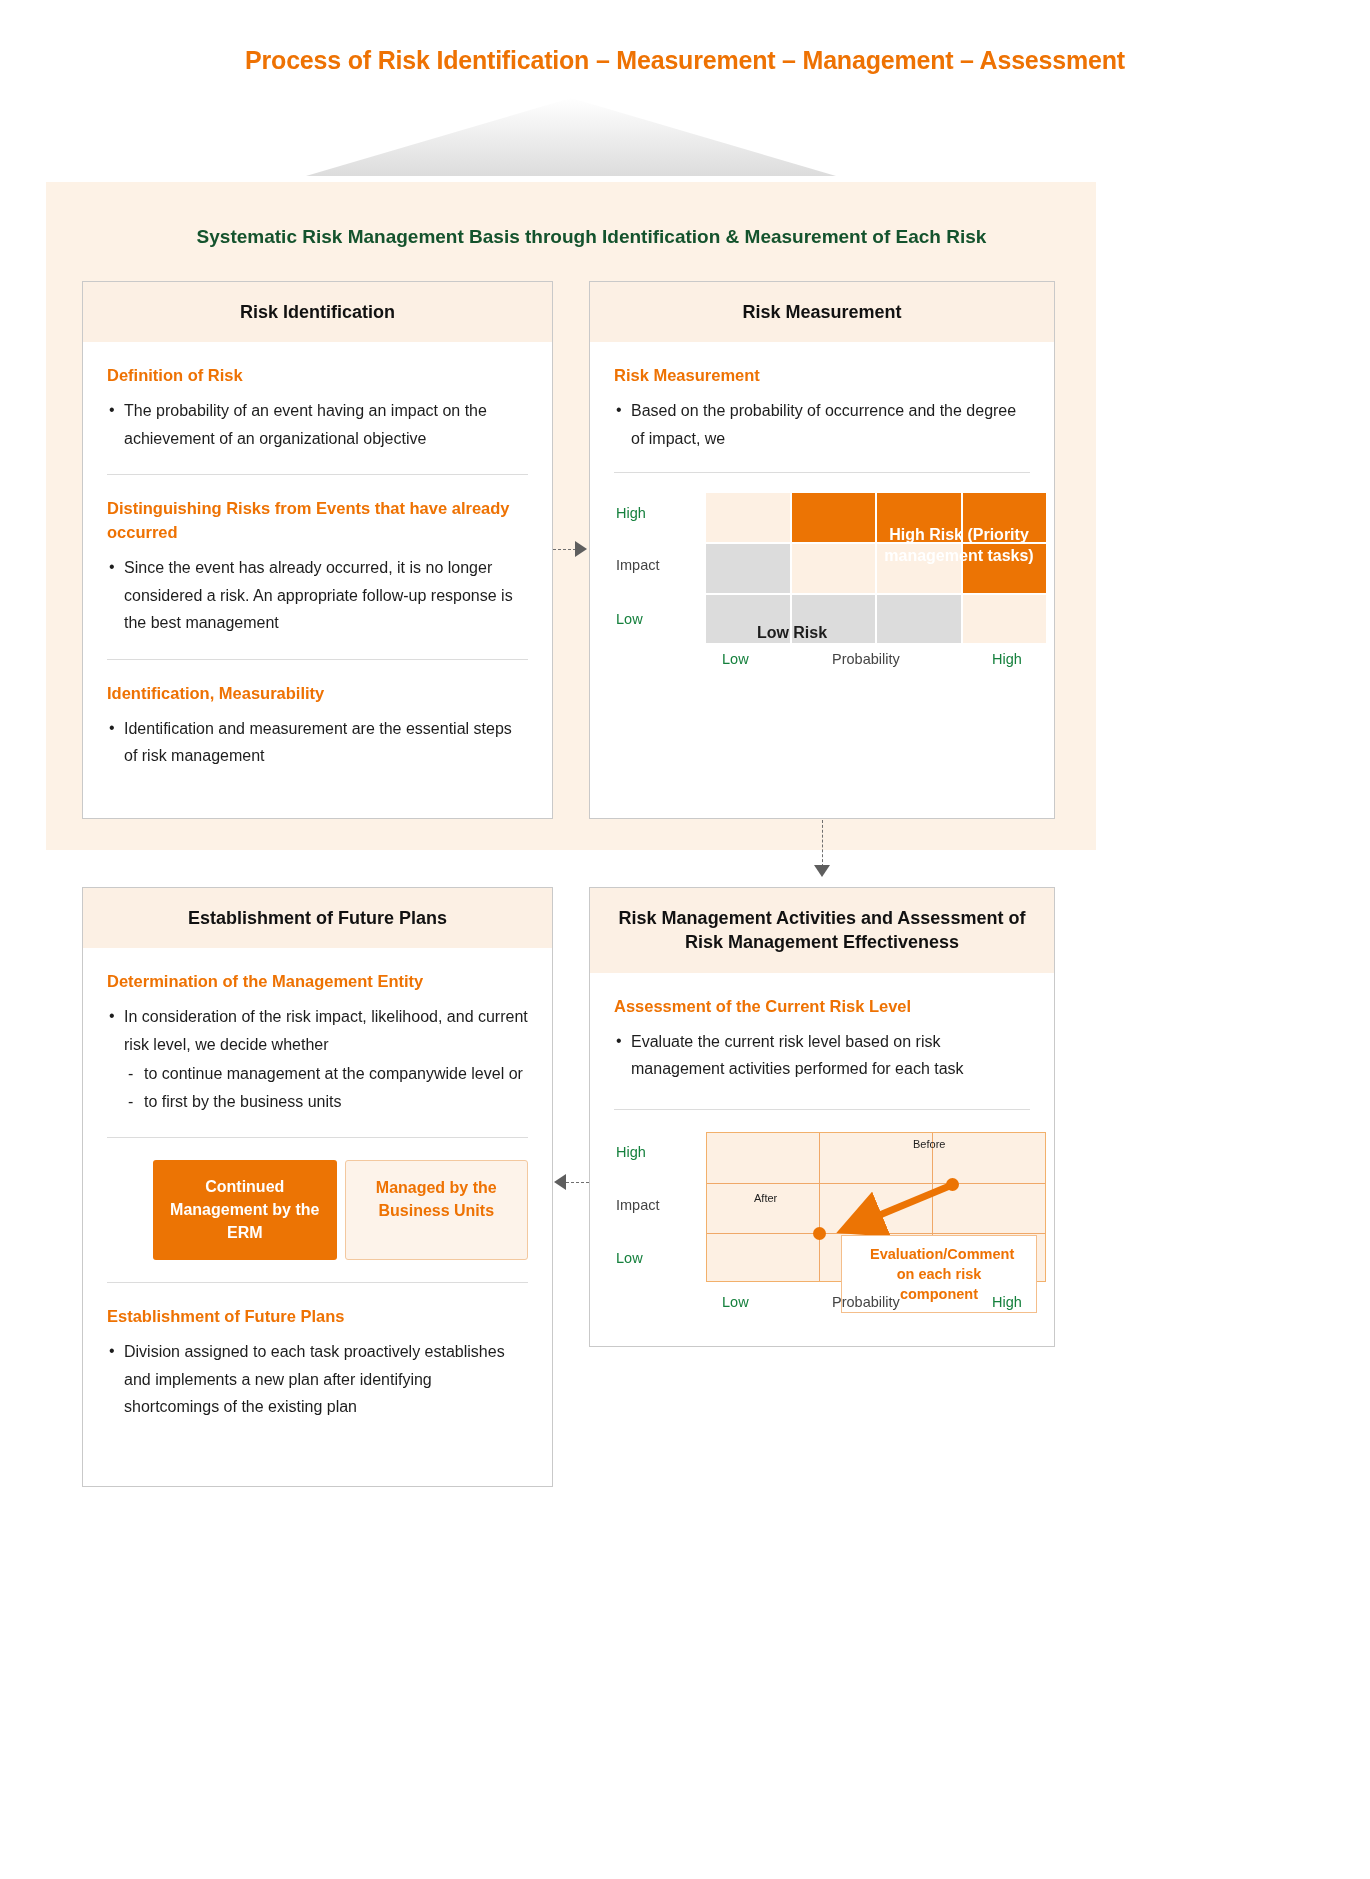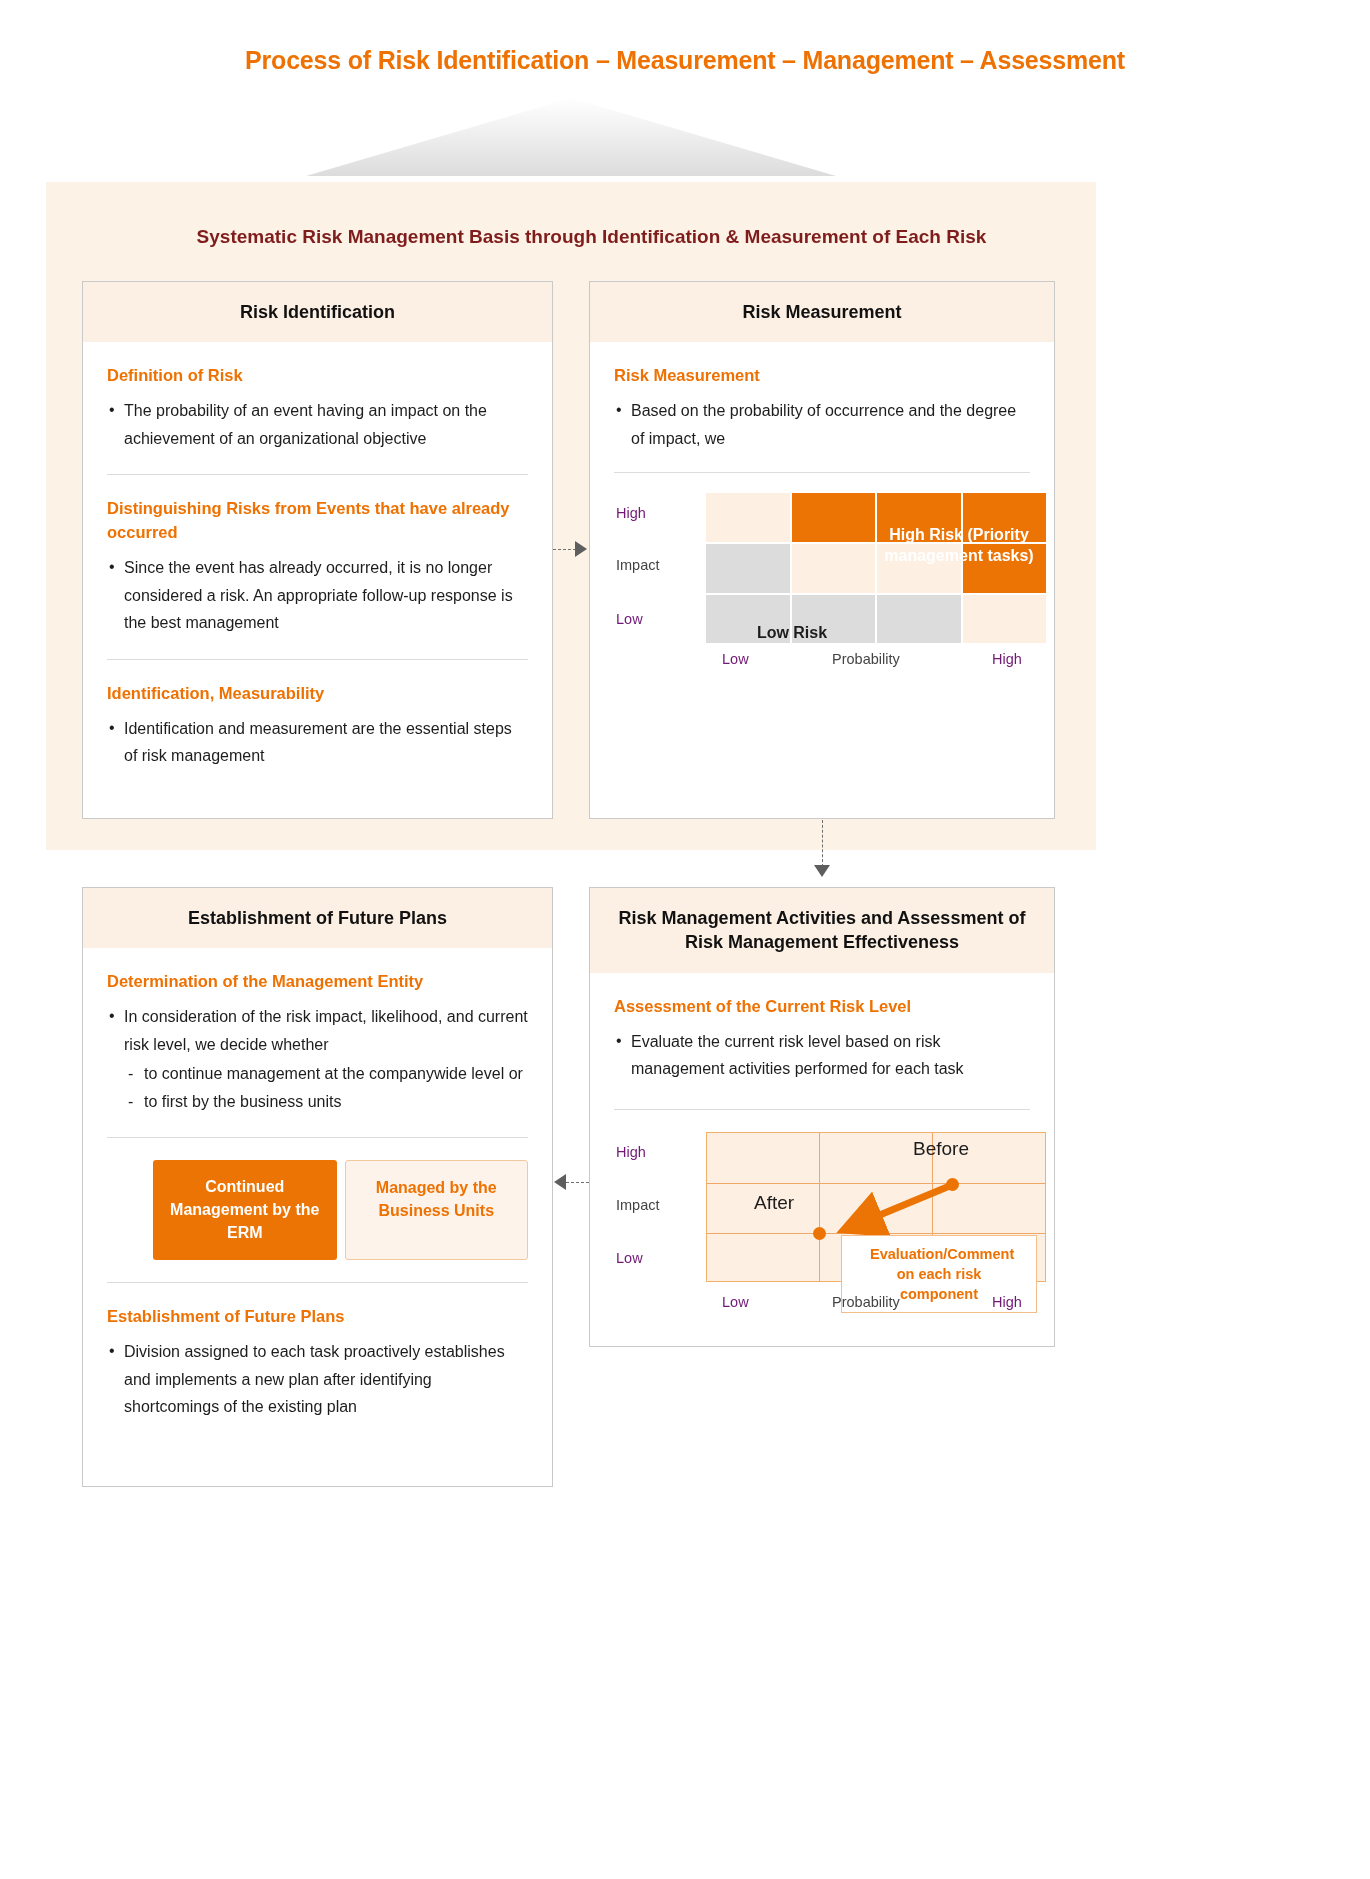--- a/index.html
+++ b/index.html
@@ -43,21 +43,21 @@
     height: 668px;
     background: #FDF2E6;
   }
   .panel-heading {
     position: absolute;
     left: 0; right: 0;
     top: 44px;
     text-align: center;
     font-size: 19px;
     font-weight: bold;
-    color: #7f1d1d;
+    color: #14532d;
     margin-left: 41px;
   }
 
   
   .card {
     position: absolute;
     background: #ffffff;
     border: 1px solid #c9c9c9;
   }
   .card-header {
@@ -126,21 +126,21 @@
 
   
   .matrix-wrap {
     position: relative;
     margin-top: 6px;
     height: 190px;
   }
   .axis-label {
     position: absolute;
     font-size: 14.5px;
-    color: #701a75;
+    color: #15803d;
   }
   .axis-label.dark { color: #444444; }
   .matrix-grid {
     position: absolute;
     left: 92px;
     top: 10px;
     width: 340px;
     height: 150px;
     display: grid;
     grid-template-columns: repeat(4, 1fr);
@@ -191,21 +191,21 @@
   .gline-h { height: 1px; left: 0; right: 0; }
 
   .dot {
     position: absolute;
     width: 13px; height: 13px;
     border-radius: 50%;
     background: #EC7404;
   }
   .dot-caption {
     position: absolute;
-    font-size: 19px;
+    font-size: 11px;
     color: #1d1d1d;
   }
   .comment-box {
     position: absolute;
     background: #ffffff;
     border: 1px solid #F3B madde;
     border: 1px solid #F4BE8B;
     padding: 8px 28px;
     font-size: 14.5px;
     font-weight: bold;

